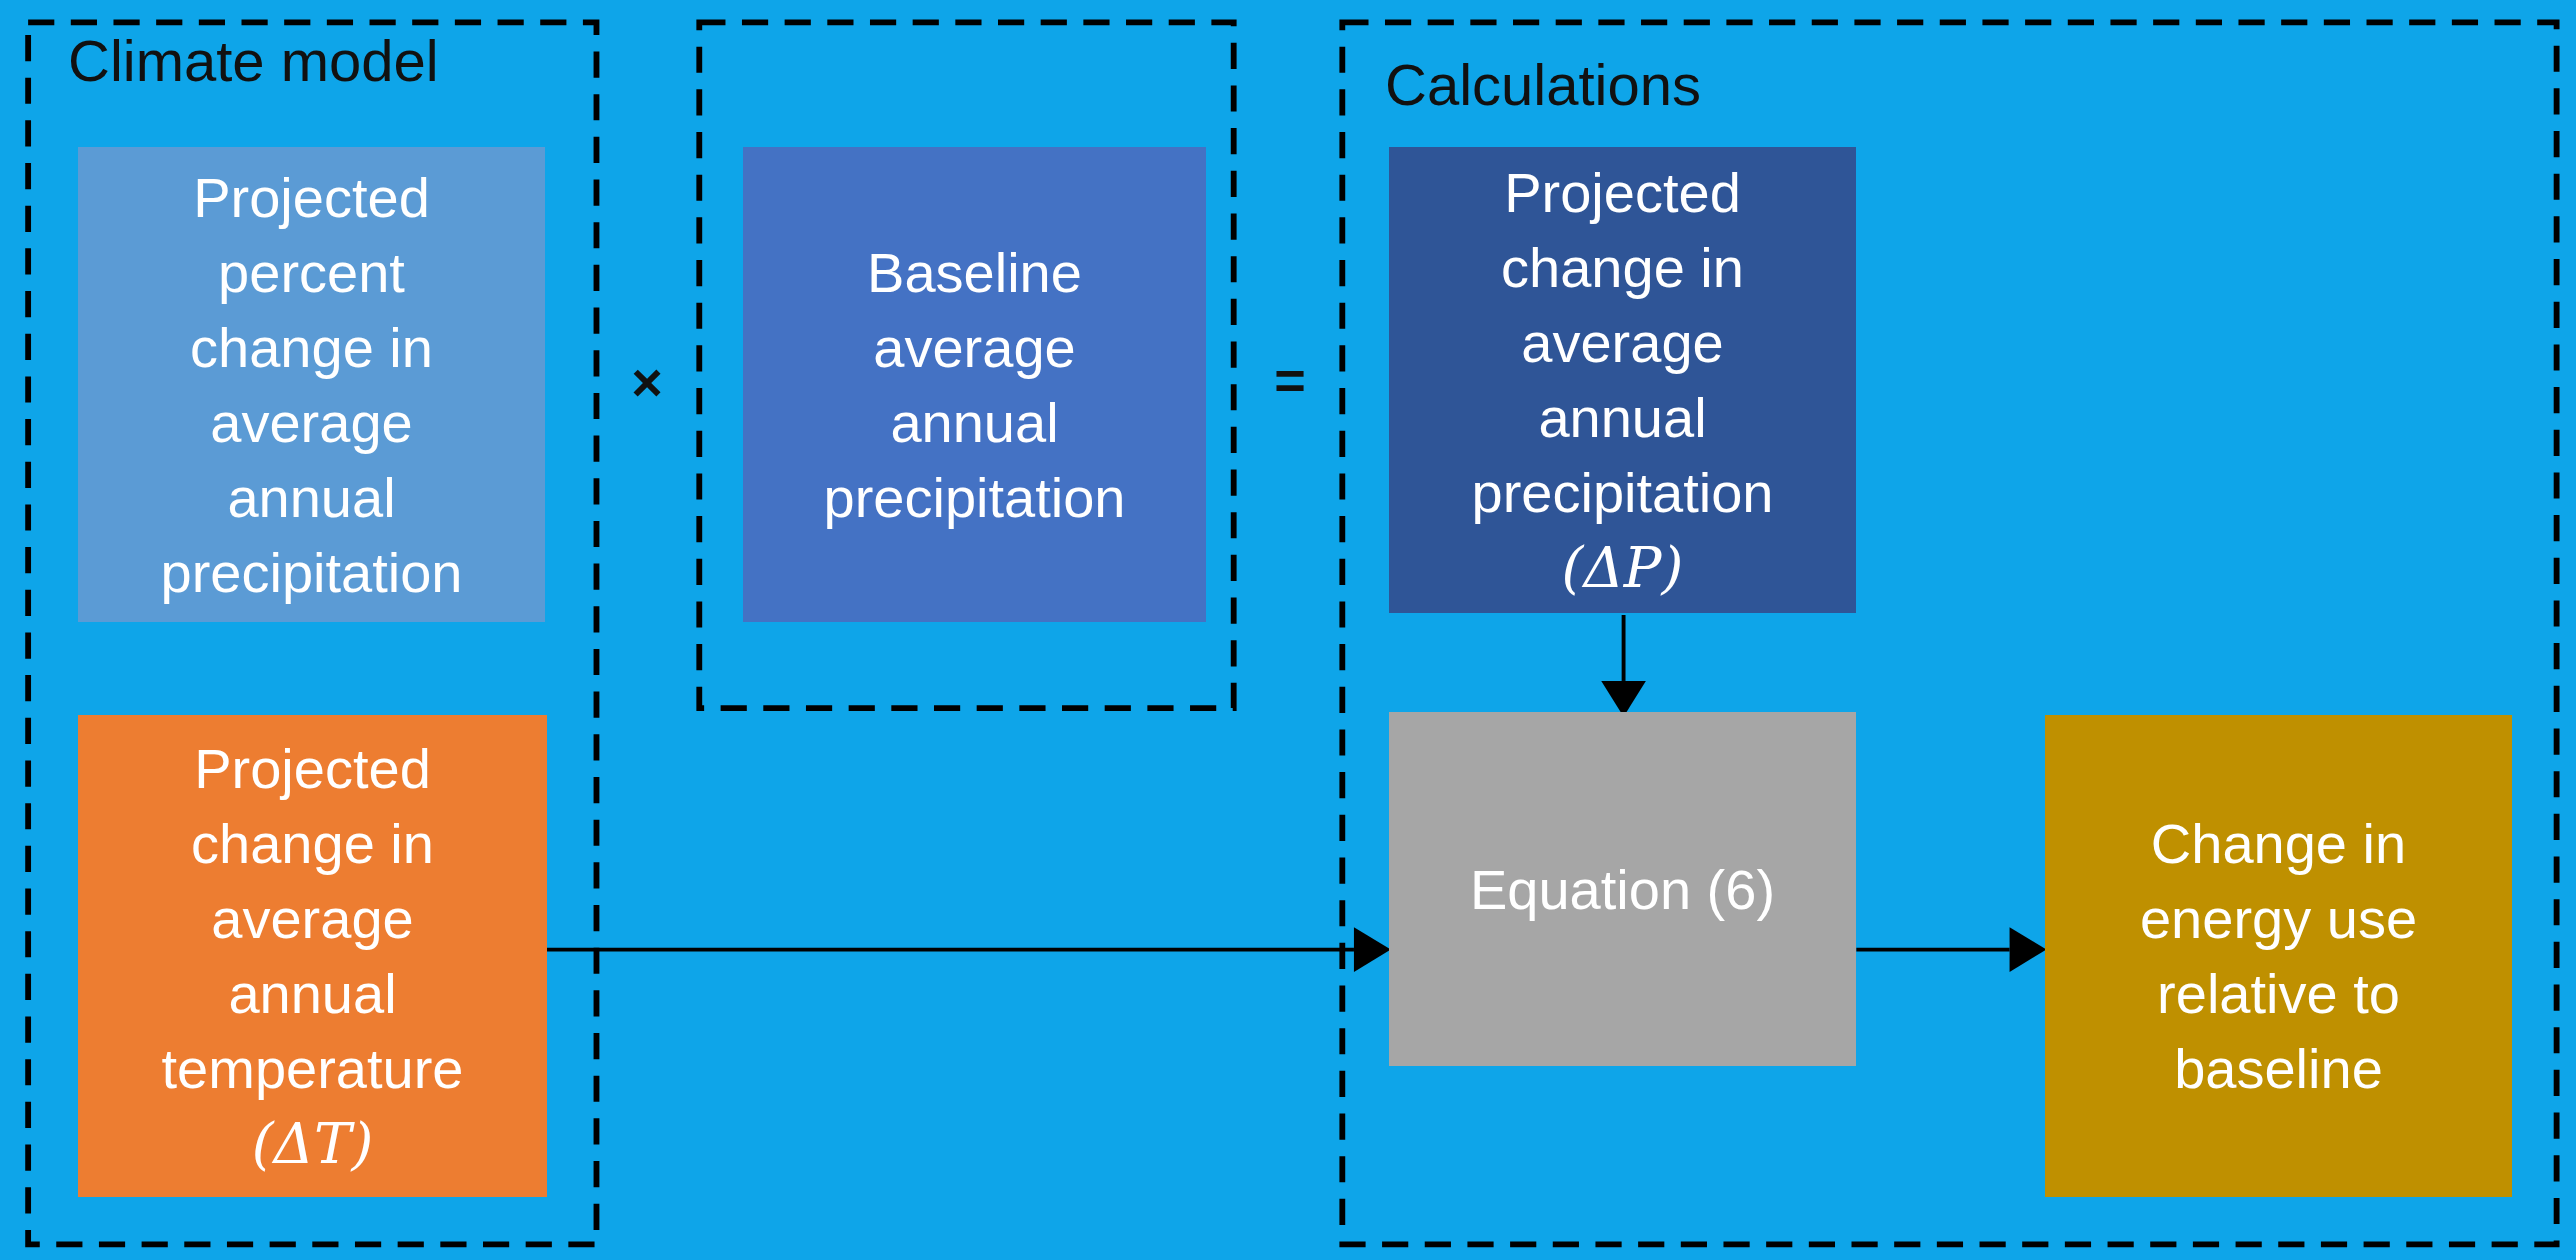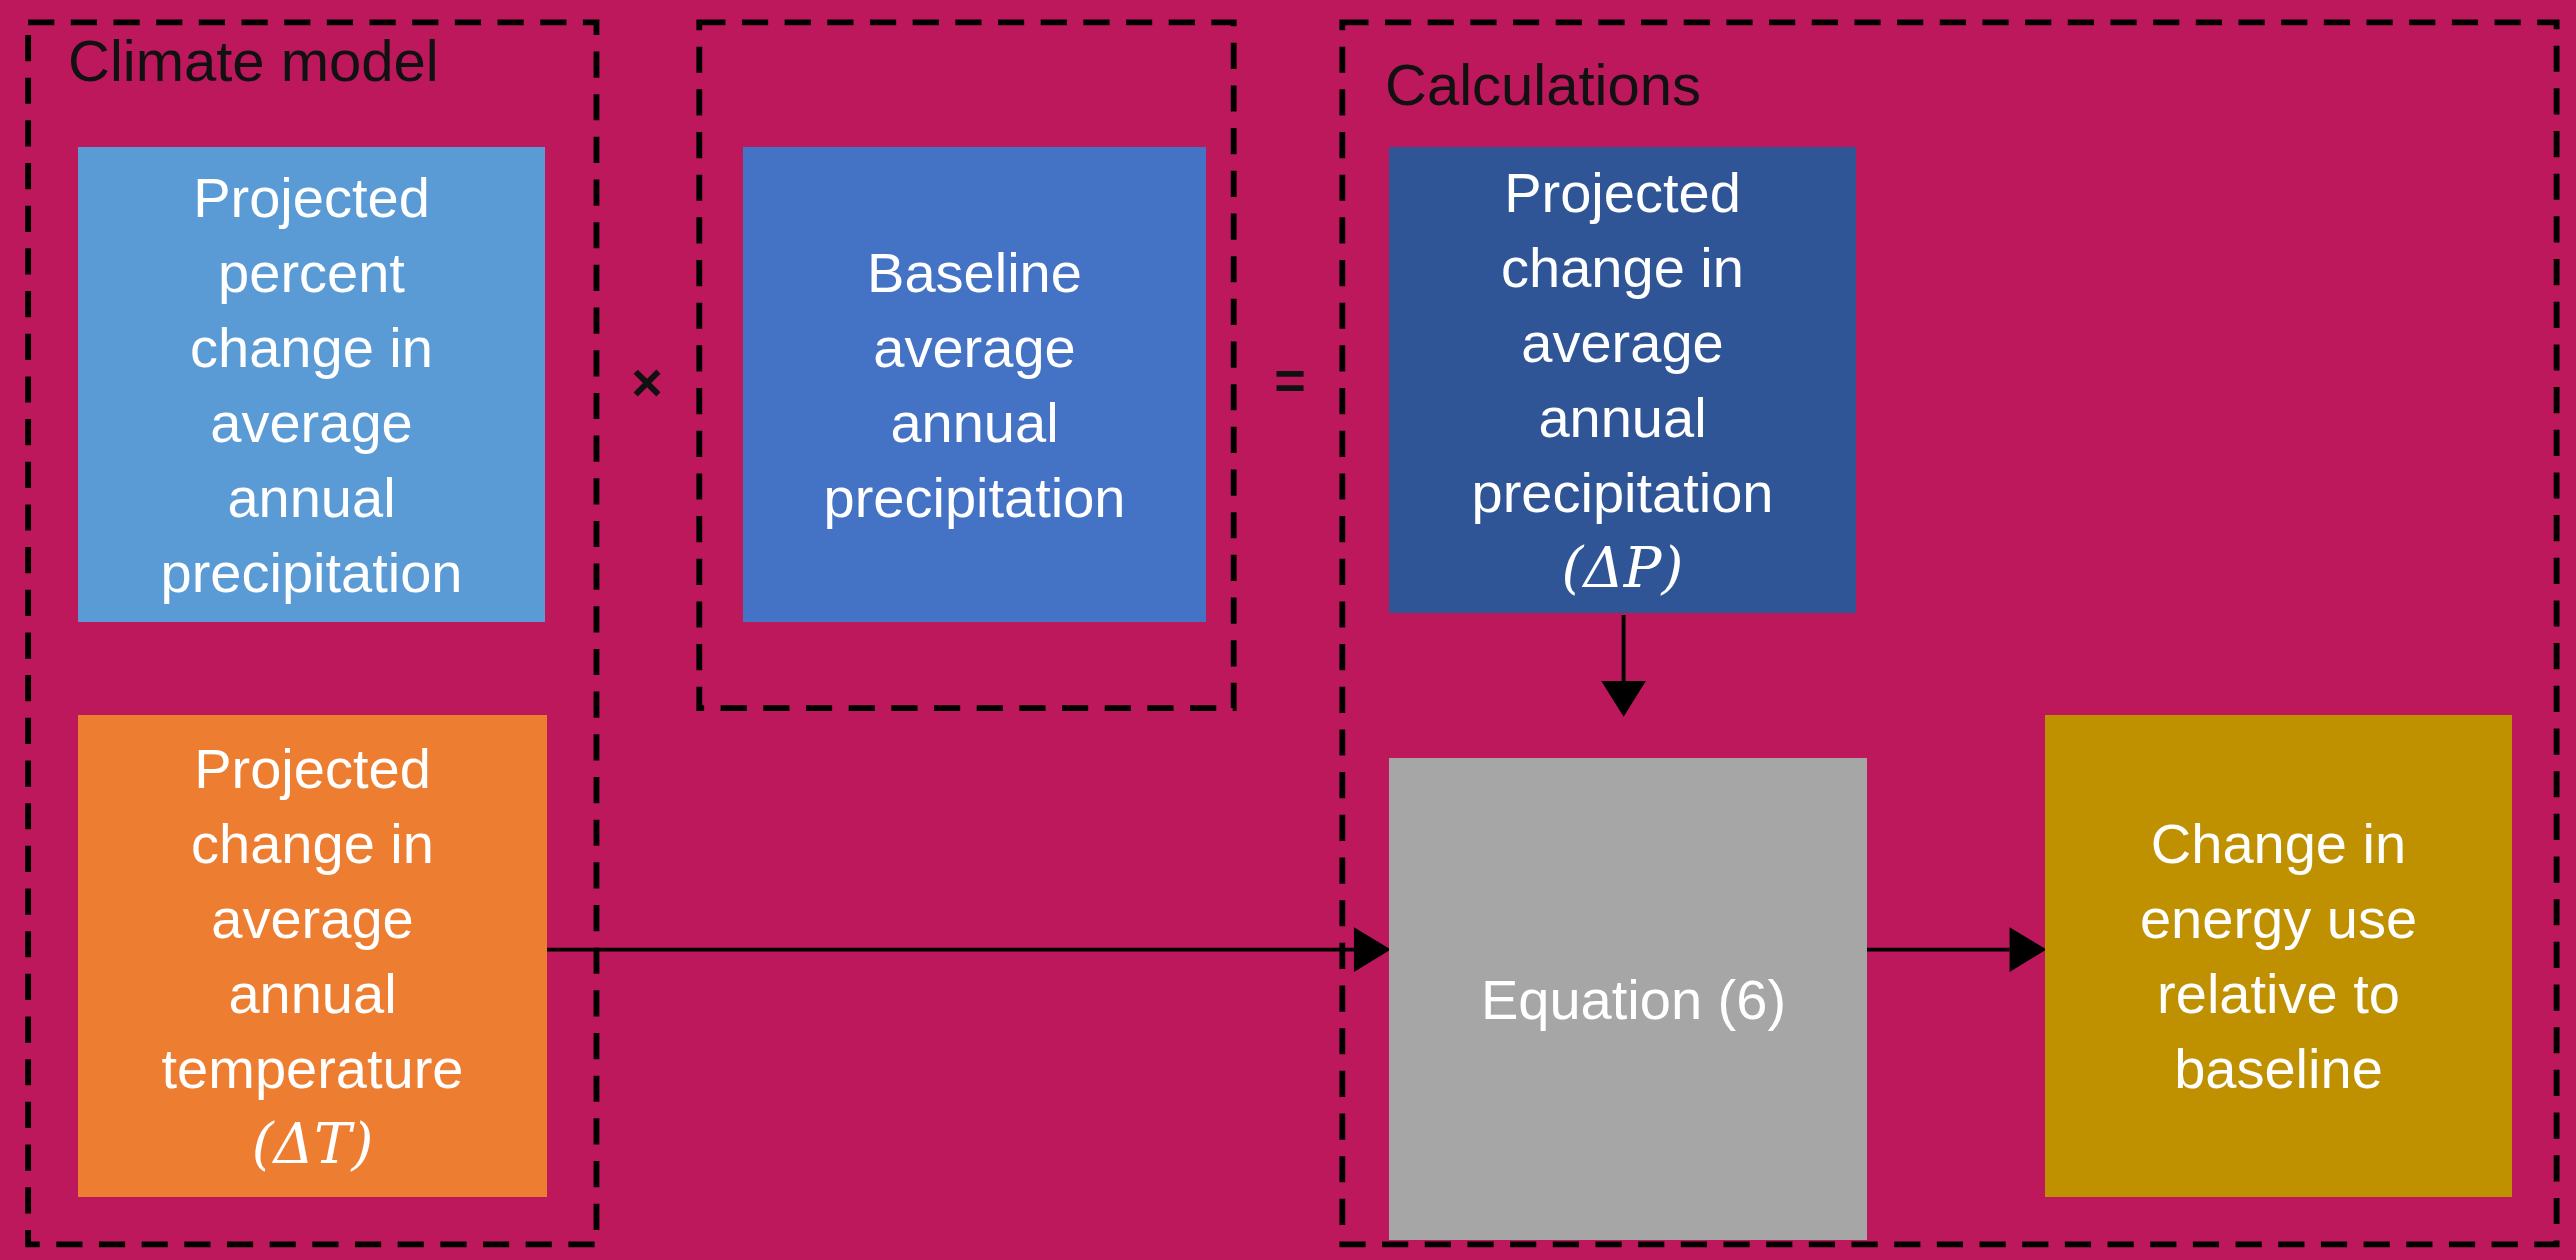--- a/index.html
+++ b/index.html
@@ -5,21 +5,21 @@
   html, body {
     margin: 0;
     padding: 0;
     background: #ffffff;
     font-family: "Liberation Sans", sans-serif;
   }
   #canvas {
     position: relative;
     width: 2576px;
     height: 1261px;
-    background: #be185d;
+    background: #0ea5e9;
     overflow: hidden;
   }
   #arrow-layer {
     position: absolute;
     left: 0;
     top: 0;
     pointer-events: none;
   }
   .group-title {
     position: absolute;
@@ -114,21 +114,21 @@
 
   <div class="box" style="left: 1389px; top: 147px; width: 467px; height: 466px; background-color: rgb(47, 85, 151);">
     <span class="box-text">Projected
 change in
 average
 annual
 precipitation</span>
     <span class="box-symbol">(ΔP)</span>
   </div>
 
-  <div class="box" style="left: 1389px; top: 758px; width: 467px; height: 482px; background-color: rgb(166, 166, 166); padding-left: 11px;">
+  <div class="box" style="left: 1389px; top: 712px; width: 467px; height: 354px; background-color: rgb(166, 166, 166);">
     <span class="box-text">Equation (6)</span>
   </div>
 
   <div class="box" style="left: 2045px; top: 715px; width: 467px; height: 482px; background-color: rgb(191, 144, 0);">
     <span class="box-text">Change in
 energy use
 relative to
 baseline</span>
   </div>
 

